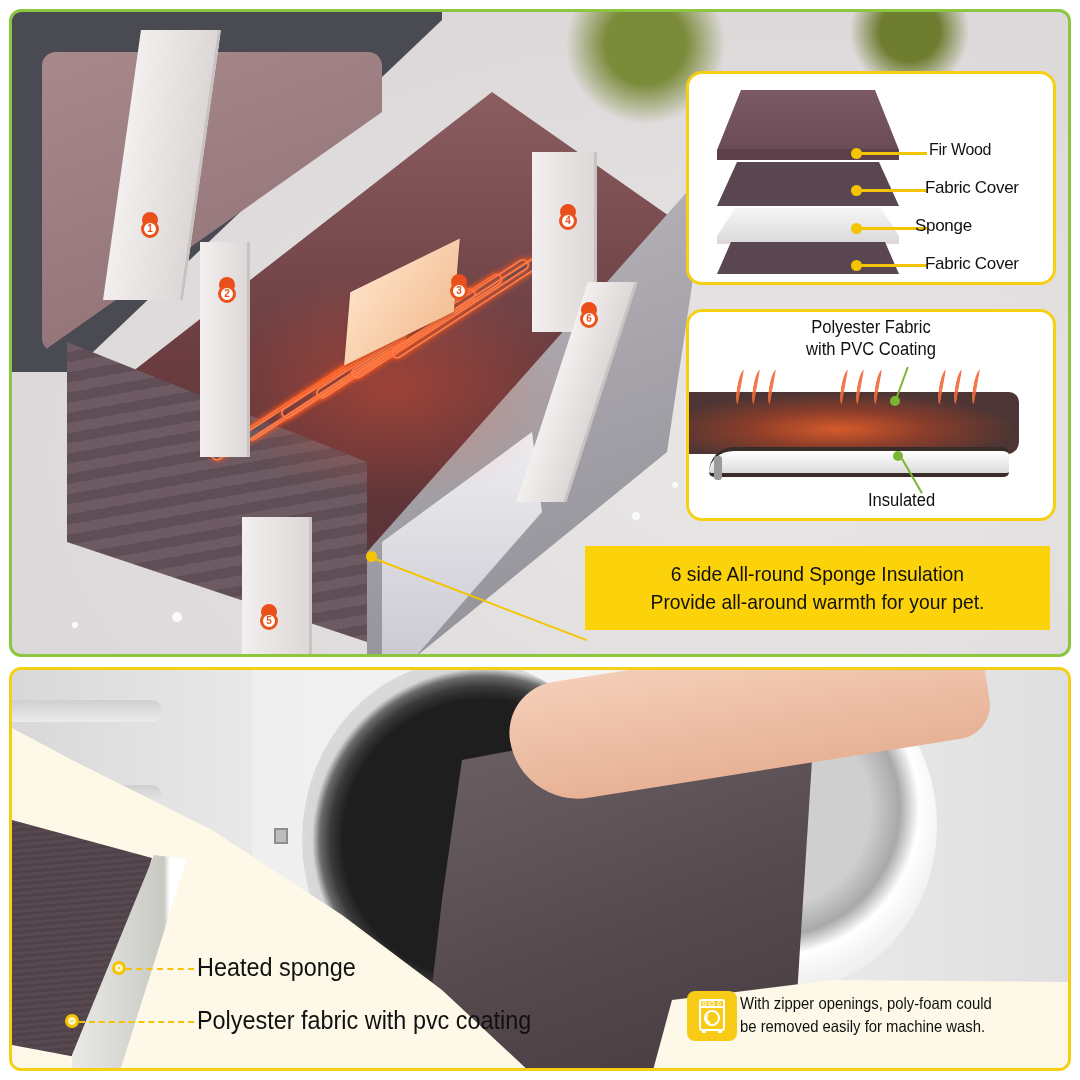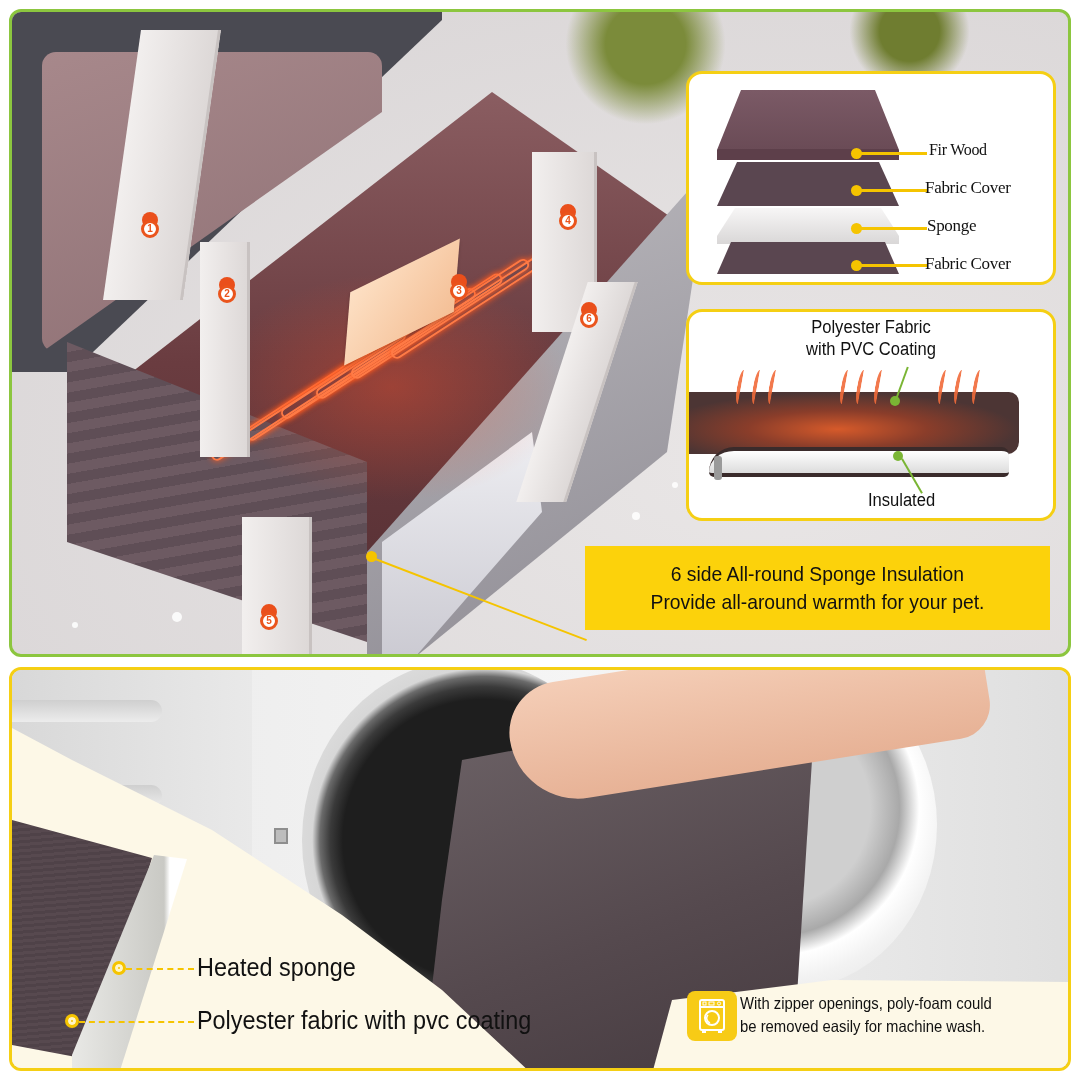--- a/index.html
+++ b/index.html
@@ -108,21 +108,21 @@
   }
   .leader {
     position: absolute; height: 3px; background: #f5c400;
   }
   .leader .dot {
     position: absolute; left: -4px; top: -4px; width: 11px; height: 11px; border-radius: 50%;
     background: #f5c400;
   }
   .layer-label {
     position: absolute; color: #111; font-size: 17px;
-    font-family: Liberation Serif, serif; letter-spacing: -0.3px;
+    font-family: Liberation Sans, sans-serif; letter-spacing: -0.3px;
   }
 
   
   .fabric-card { left: 686px; top: 309px; width: 370px; height: 212px; }
   .fabric-title {
     position: absolute; left: 0; top: 4px; width: 100%; text-align: center;
     font-size: 18px; line-height: 22px; color: #111;
     font-family: "Liberation Sans", sans-serif; transform: scaleX(0.92);
   }
   .cushion {
@@ -327,21 +327,21 @@
     </div>
   <div class="leader" style="left:166px;top:153px;width:72px;">
       <span class="dot"></span>
     </div>
   <div class="leader" style="left:166px;top:190px;width:72px;">
       <span class="dot"></span>
     </div>
 
   <span class="layer-label" style="left:240px;top:67px;font-size:16px;">Fir Wood</span>
   <span class="layer-label" style="left:236px;top:104px;">Fabric Cover</span>
-  <span class="layer-label" style="left:238px;top:142px;">Sponge</span>
+  <span class="layer-label" style="left:226px;top:142px;">Sponge</span>
   <span class="layer-label" style="left:236px;top:180px;">Fabric Cover</span>
 </div>
 
 <div class="card fabric-card">
   <div class="fabric-title">
     <div>Polyester Fabric</div>
     <div>with PVC Coating</div>
   </div>
   <div class="cushion">
     <div class="cushion-top"></div>

